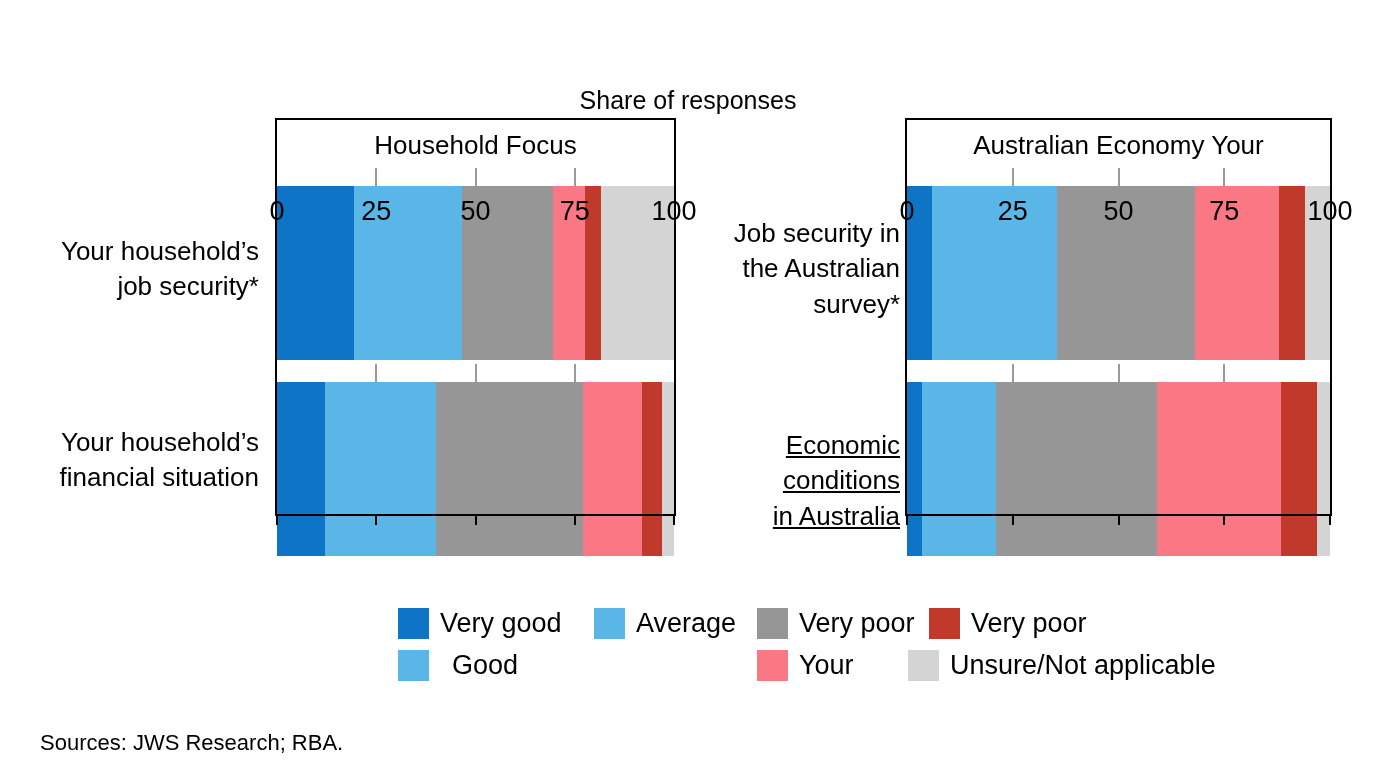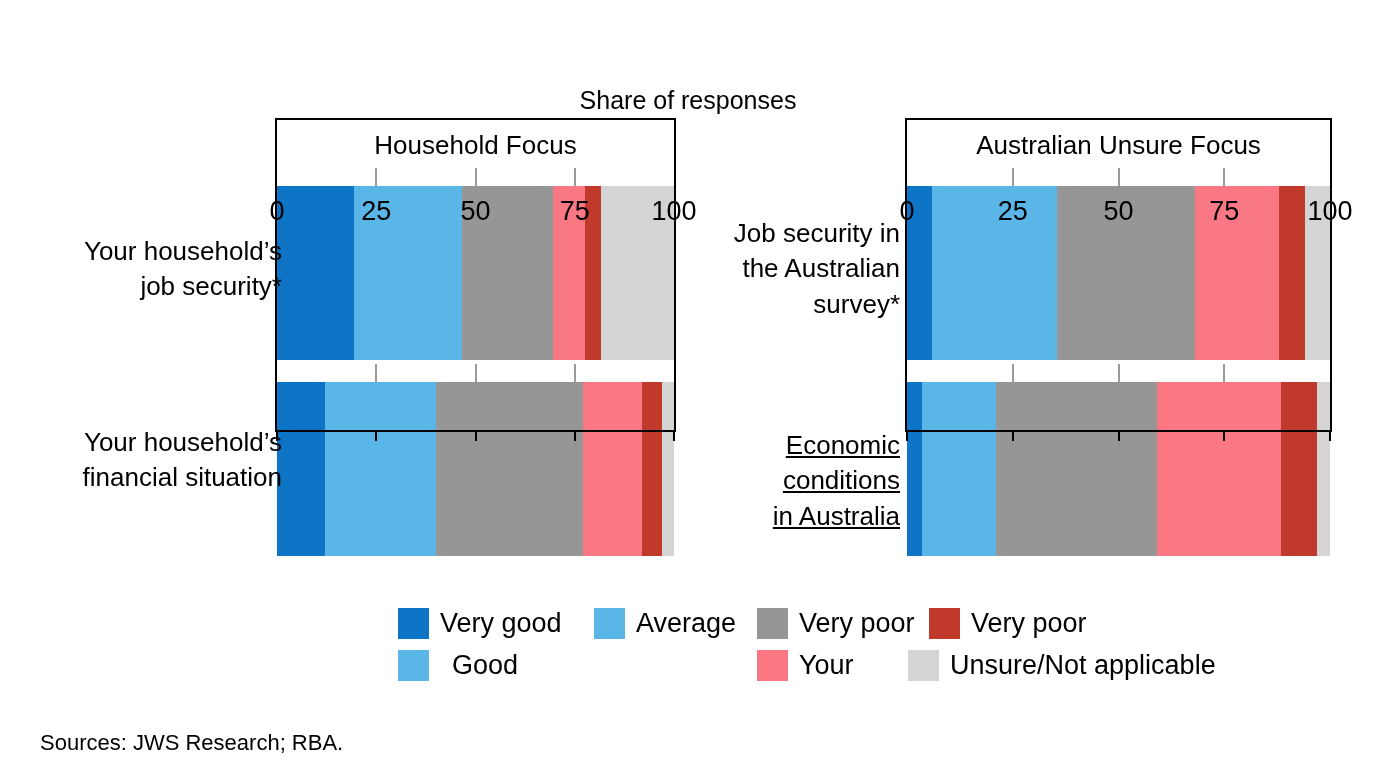--- a/index.html
+++ b/index.html
@@ -20,21 +20,21 @@
     font-size:40px;font-weight:bold;letter-spacing:-0.2px;
     line-height:1.1;
   }
   .sub-title{
     position:absolute;top:86px;left:0;width:1376px;
     text-align:center;
     font-size:25px;font-weight:normal;
   }
 
   
-  .panel{position:absolute;top:118px;height:314px;box-sizing:border-box;}
+  .panel{position:absolute;top:118px;height:398px;box-sizing:border-box;}
   .panel-left{left:275px;width:401px;border-left:2px solid #000;border-top:2px solid #000;border-right:2px solid #000;}
   .panel-right{left:905px;width:427px;border-left:2px solid #000;border-top:2px solid #000;border-right:2px solid #000;}
   .panel-title{
     position:absolute;top:10px;left:0;width:100%;
     text-align:center;font-size:26px;
   }
 
   
   .plot{
     position:absolute;left:0;right:0;top:66px;bottom:0;
@@ -59,21 +59,21 @@
   .seg{position:absolute;top:0;height:100%;}
 
   
   .gapline{position:absolute;width:2px;background:#9a9a9a;}
 
   
   .cat-label{
     position:absolute;font-size:26px;line-height:1.36;
     text-align:right;white-space:pre-line;
   }
-  .cat-left{width:245px;left:37px;}
+  .cat-left{width:245px;left:14px;}
   .cat-right{width:205px;left:695px;}
 
   
   .legend{position:absolute;left:0;top:608px;width:1116px;height:80px;}
   .legend-item{position:absolute;display:flex;align-items:center;}
   .swatch{width:31px;height:31px;display:inline-block;}
   .legend-text{font-size:27px;margin-left:11px;white-space:nowrap;}
 
   
   .foot{position:absolute;left:40px;font-size:22px;}
@@ -126,21 +126,21 @@
         <div class="tick-label" style="left: 100%;">100</div>
       </div>
   </div>
 
   <div class="cat-label cat-left" style="top:234px;">Your household’s
 job security*</div>
   <div class="cat-label cat-left" style="top:425px;">Your household’s
 financial situation</div>
 
   <div class="panel panel-right">
-    <div class="panel-title">Australian Unsure Focus</div>
+    <div class="panel-title">Australian Economy Your</div>
     <div class="plot" id="plot-right">
         <div class="gapline" style="left: calc(25% - 1px); top: -18px; height: 18px;"></div>
         <div class="gapline" style="left: calc(25% - 1px); top: 178px; height: 18px;"></div>
         <div class="gapline" style="left: calc(50% - 1px); top: -18px; height: 18px;"></div>
         <div class="gapline" style="left: calc(50% - 1px); top: 178px; height: 18px;"></div>
         <div class="gapline" style="left: calc(75% - 1px); top: -18px; height: 18px;"></div>
         <div class="gapline" style="left: calc(75% - 1px); top: 178px; height: 18px;"></div>
         <div class="bar bar-row1" style="left: 0px; width: 100%;">
           <div class="seg" style="left: 0%; width: 6%; background: rgb(13, 116, 198);"></div>
           <div class="seg" style="left: 6%; width: 29.5%; background: rgb(91, 182, 232);"></div>

